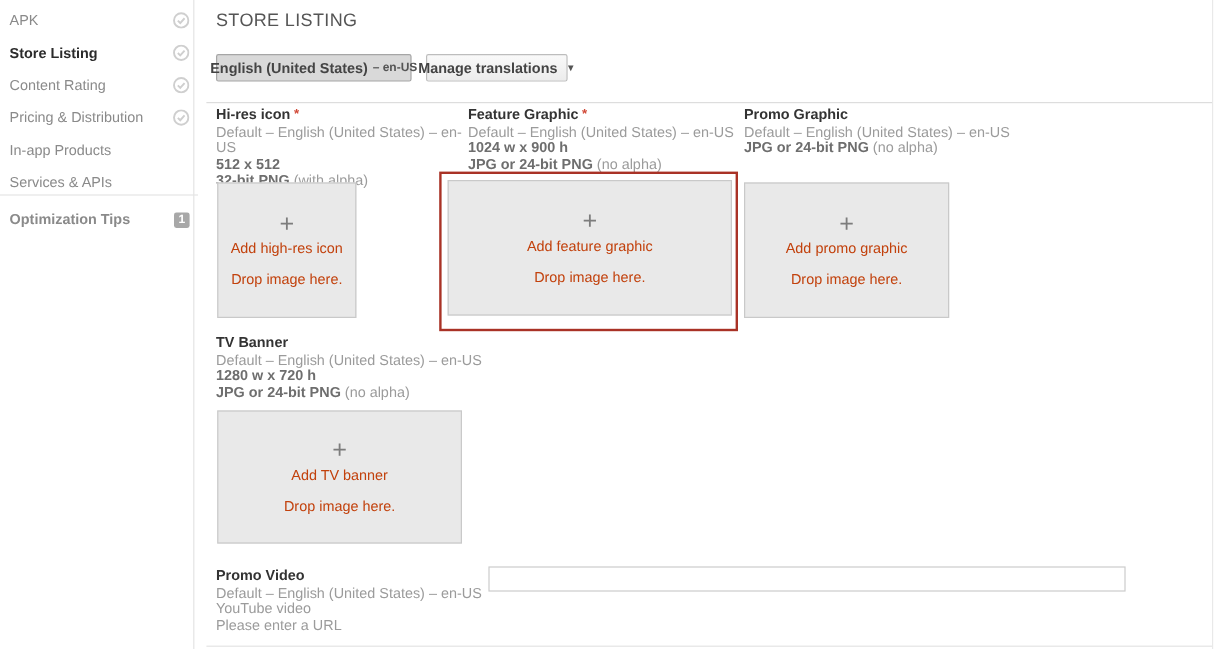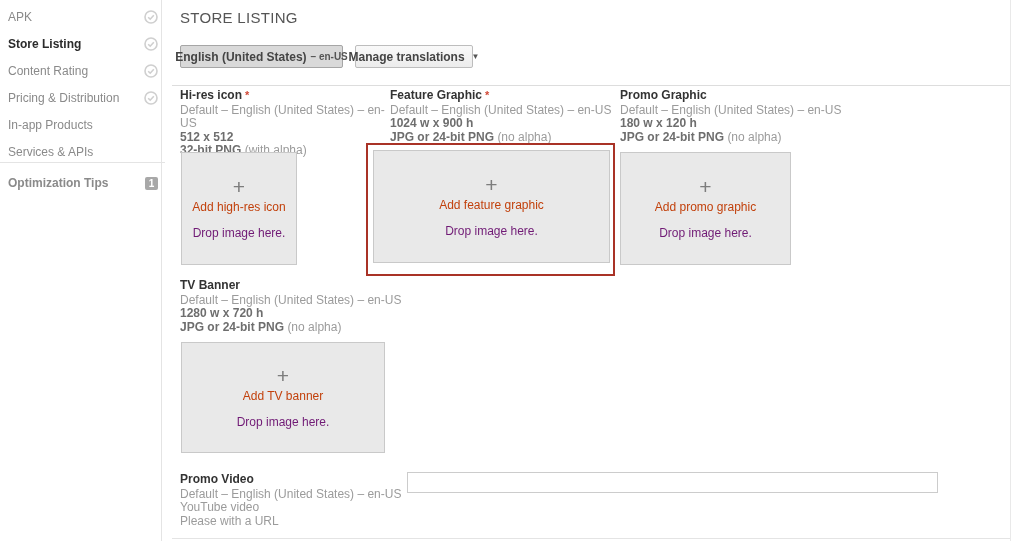--- a/index.html
+++ b/index.html
@@ -33,21 +33,21 @@
   .req { color:var(--required_red,#d14836); font-weight:bold; margin-left:3px; font-size:11px; vertical-align:top; }
   .meta { color:#9b9b9b; }
   .dims { color:#6e6e6e; font-weight:bold; }
   .fmt-bold { color:#6e6e6e; font-weight:bold; }
   .fmt-note { color:#9b9b9b; }
 
   .dropzone { position:absolute; background:#e9e9e9; border:1px solid #c9c9c9;
               display:flex; flex-direction:column; align-items:center; justify-content:center; cursor:pointer; }
   .dropzone .plus-icon { font-size:21px; font-weight:400; color:#7d7d7d; line-height:20px; }
   .dropzone .add-lbl { font-size:12px; color:#c2410c; margin-top:3px; }
-  .dropzone .drop-lbl { font-size:12px; color:#701a75; margin-top:12px; }
+  .dropzone .drop-lbl { font-size:12px; color:#c2410c; margin-top:12px; }
 
   .dz-hires   { left:181px; top:152px; width:116px; height:113px; }
   .dz-feature { left:373px; top:150px; width:237px; height:113px; }
   .dz-promo   { left:620px; top:152px; width:171px; height:113px; }
   .dz-tv      { left:181px; top:342px; width:204px; height:111px; }
 
   .highlight-rect { position:absolute; left:366px; top:143px; width:249px; height:133px;
                     border:2px solid var(--highlight_red,#a93226); pointer-events:none; }
 
   
@@ -142,21 +142,20 @@
   <div class="card-text" style="left:390px; top:89px; width:225px;">
     <div class="title"><span>Feature Graphic</span><span class="req">*</span></div>
     <div class="meta">Default – English (United States) – en-US</div>
     <div class="dims">1024 w x 900 h</div>
     <div><span class="fmt-bold">JPG or 24-bit PNG</span> <span class="fmt-note">(no alpha)</span></div>
   </div>
 
   <div class="card-text" style="left:620px; top:89px; width:225px;">
     <div class="title"><span>Promo Graphic</span><span class="req"></span></div>
     <div class="meta">Default – English (United States) – en-US</div>
-    <div class="dims">180 w x 120 h</div>
     <div><span class="fmt-bold">JPG or 24-bit PNG</span> <span class="fmt-note">(no alpha)</span></div>
   </div>
 
   <div class="card-text" style="left:180px; top:279px; width:225px;">
     <div class="title"><span>TV Banner</span><span class="req"></span></div>
     <div class="meta">Default – English (United States) – en-US</div>
     <div class="dims">1280 w x 720 h</div>
     <div><span class="fmt-bold">JPG or 24-bit PNG</span> <span class="fmt-note">(no alpha)</span></div>
   </div>
 
@@ -183,20 +182,20 @@
   <div class="dropzone dz-tv">
     <div class="plus-icon">+</div>
     <div class="add-lbl">Add TV banner</div>
     <div class="drop-lbl">Drop image here.</div>
   </div>
 
   <div class="card-text" style="left:180px; top:473px; width:225px;">
     <div class="title">Promo Video</div>
     <div class="meta">Default – English (United States) – en-US</div>
     <div class="meta">YouTube video</div>
-    <div class="meta">Please with a URL</div>
+    <div class="meta">Please enter a URL</div>
   </div>
 
   <input class="url-input" type="text" value="" style="">
 
   <div class="bottom-divider"></div>
 
 </div>
 
 </body></html>

